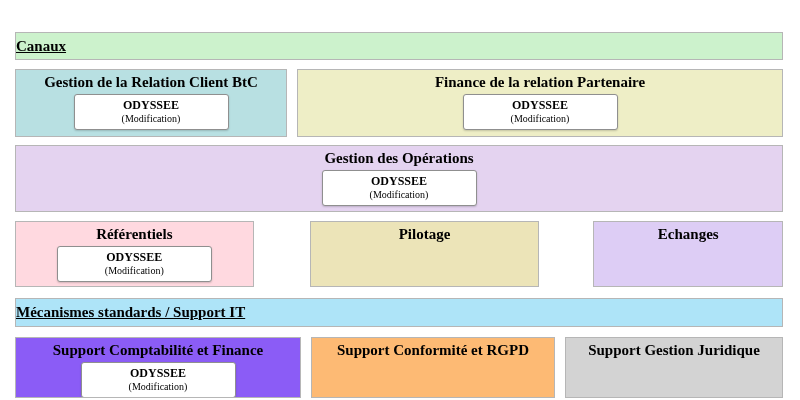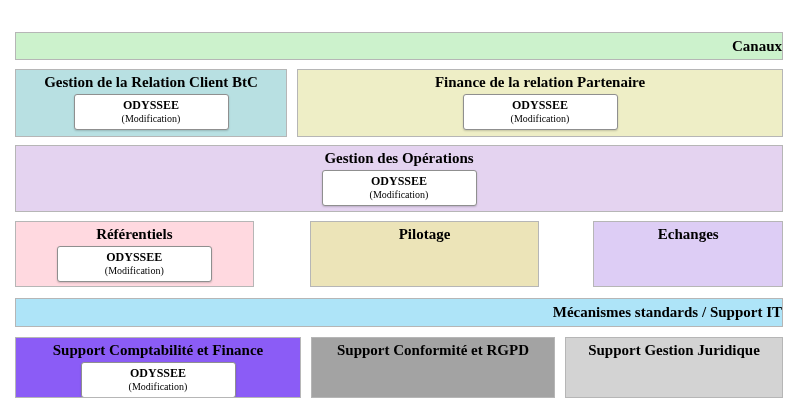--- a/index.html
+++ b/index.html
@@ -19,21 +19,21 @@
   .r3 { height: 67px; margin-bottom: 9px; }
   .r4 { height: 66px; margin-bottom: 11px; gap: 46px; }
   .r5 { height: 29px; margin-bottom: 10px; }
   .r6 { height: 61px; }
   .block {
     box-sizing: border-box;
     border: 1px solid #b6b6b6;
     text-align: center;
     overflow: hidden;
   }
-  .center-v { display: flex; align-items: center; justify-content: flex-end; }
+  .center-v { display: flex; align-items: center; justify-content: flex-start; text-decoration: underline; }
   .block-title {
     font-weight: bold;
     font-size: 15px;
     line-height: 17px;
     padding-top: 4px;
     white-space: nowrap;
   }
   .center-v .block-title { padding-top: 0; }
   .app-box {
     width: 153px;
@@ -119,21 +119,21 @@
     </div>
 
     <div class="row r6">
       <div class="block w-g1" style="background-color: #8b5cf6;">
         <div class="block-title">Support Comptabilité et Finance</div>
         <div class="app-box">
           <div class="app-name">ODYSSEE</div>
           <div class="app-status">(Modification)</div>
         </div>
       </div>
-      <div class="block w-g2" style="background-color: #a3a3a3;">
+      <div class="block w-g2" style="background-color: #fdba74;">
         <div class="block-title">Support Conformité et RGPD</div>
       </div>
       <div class="block w-g3" style="background-color: rgb(211, 211, 211);">
         <div class="block-title">Support Gestion Juridique</div>
       </div>
     </div>
 
   </div>
 </div>
 

